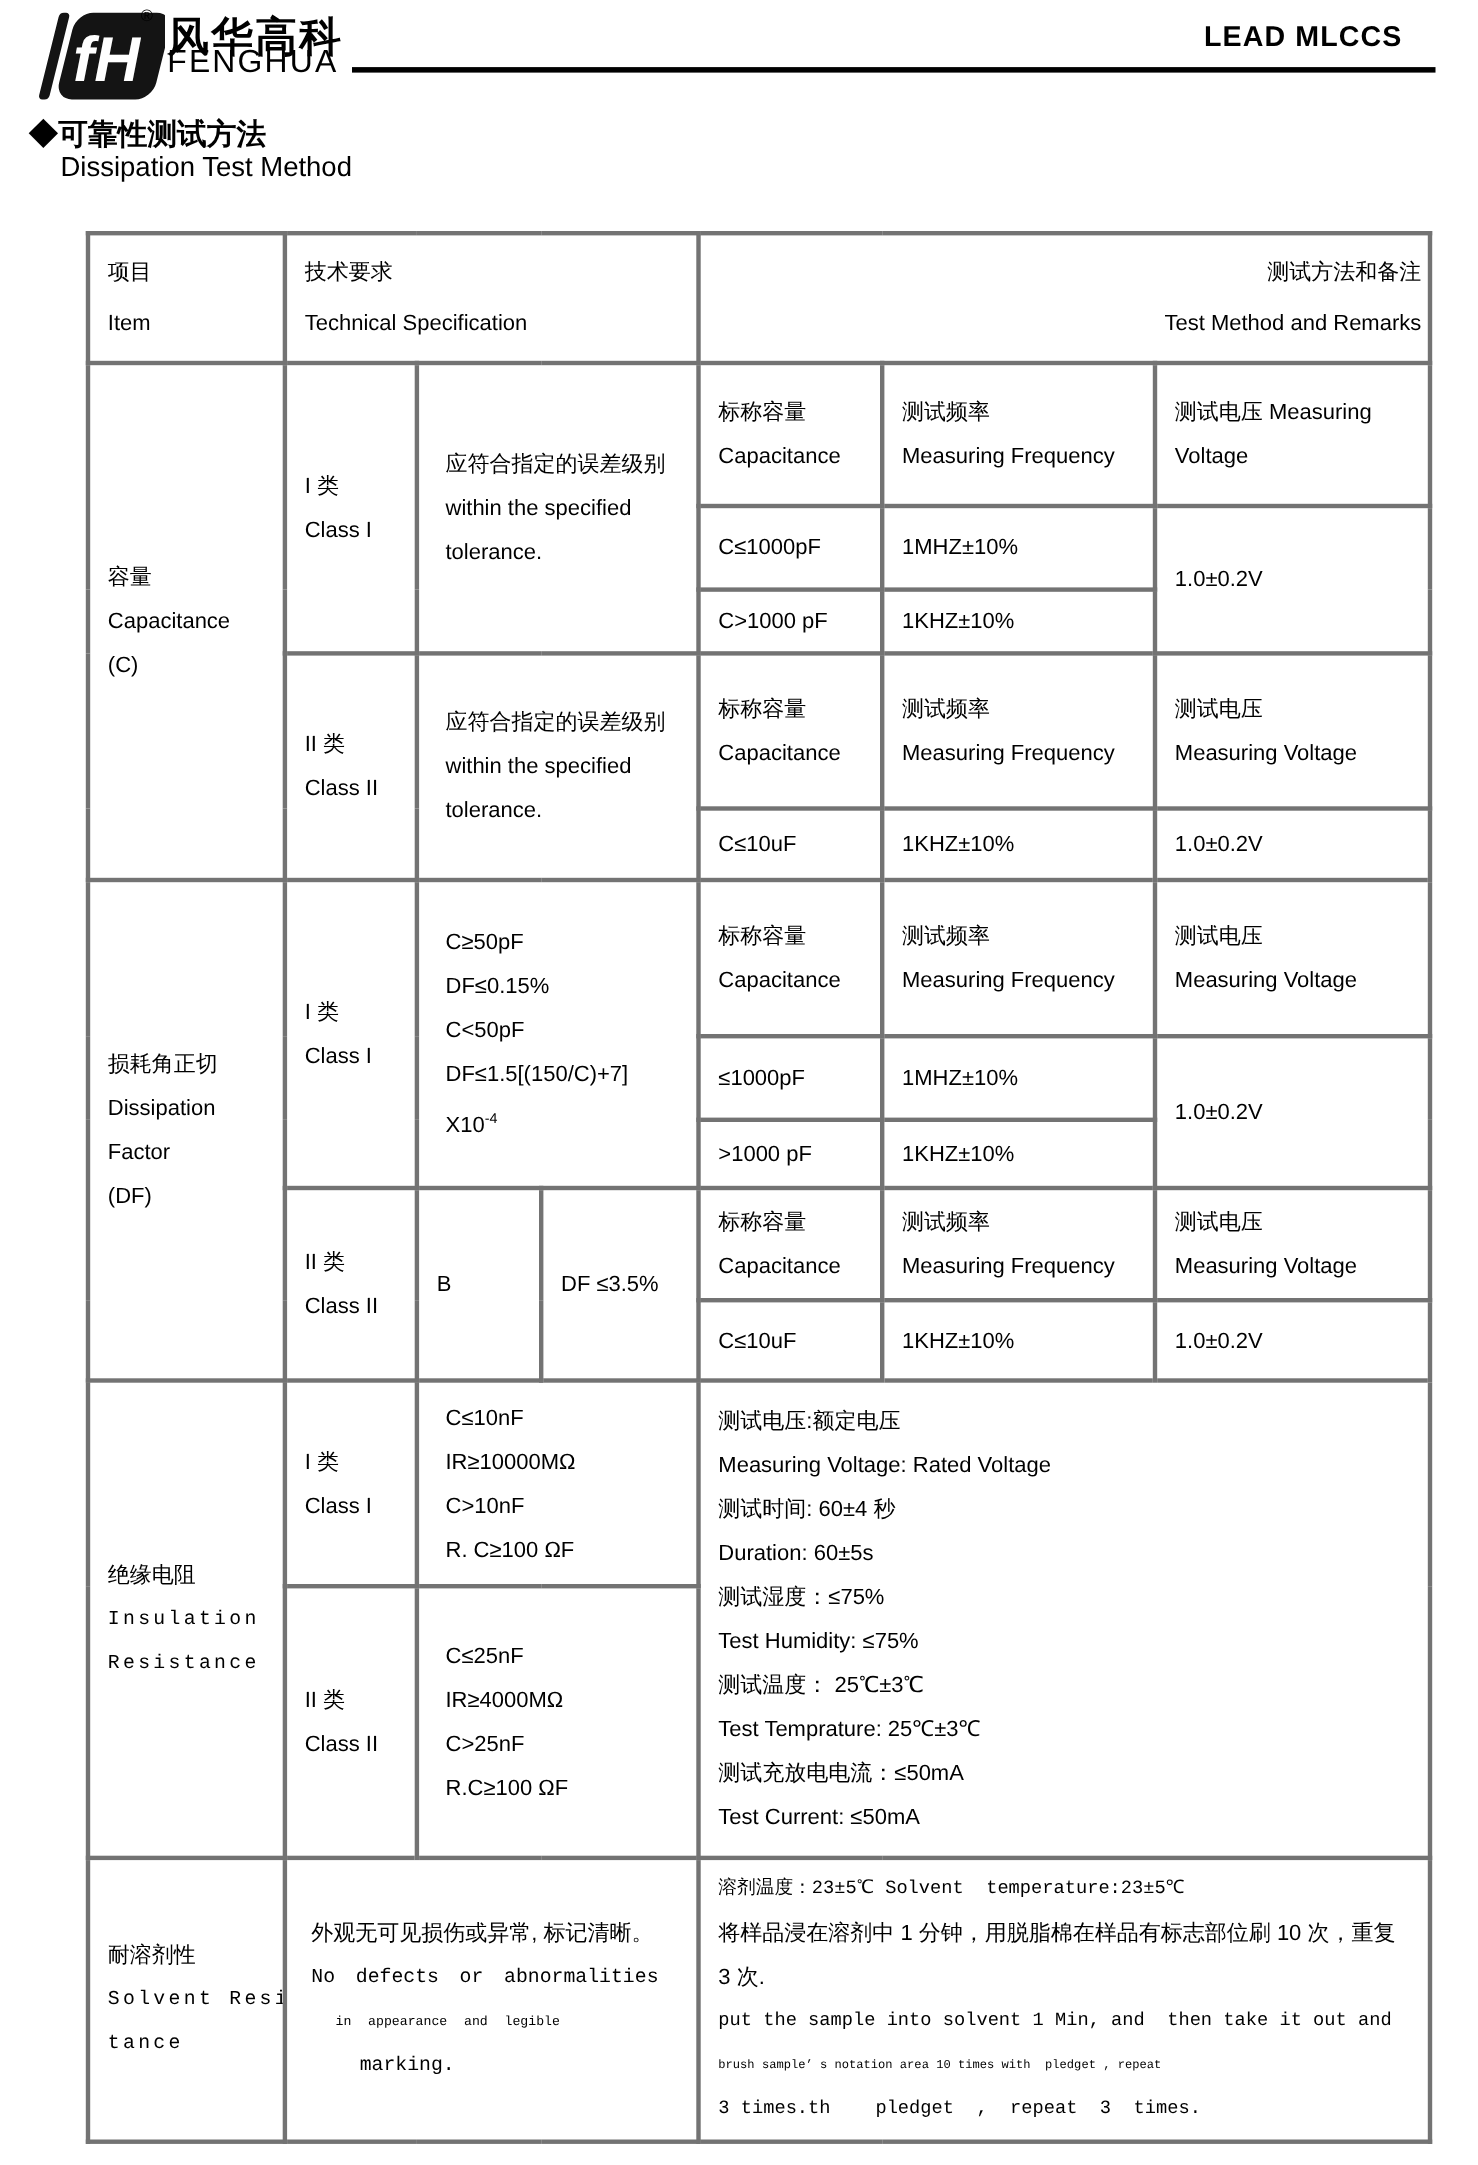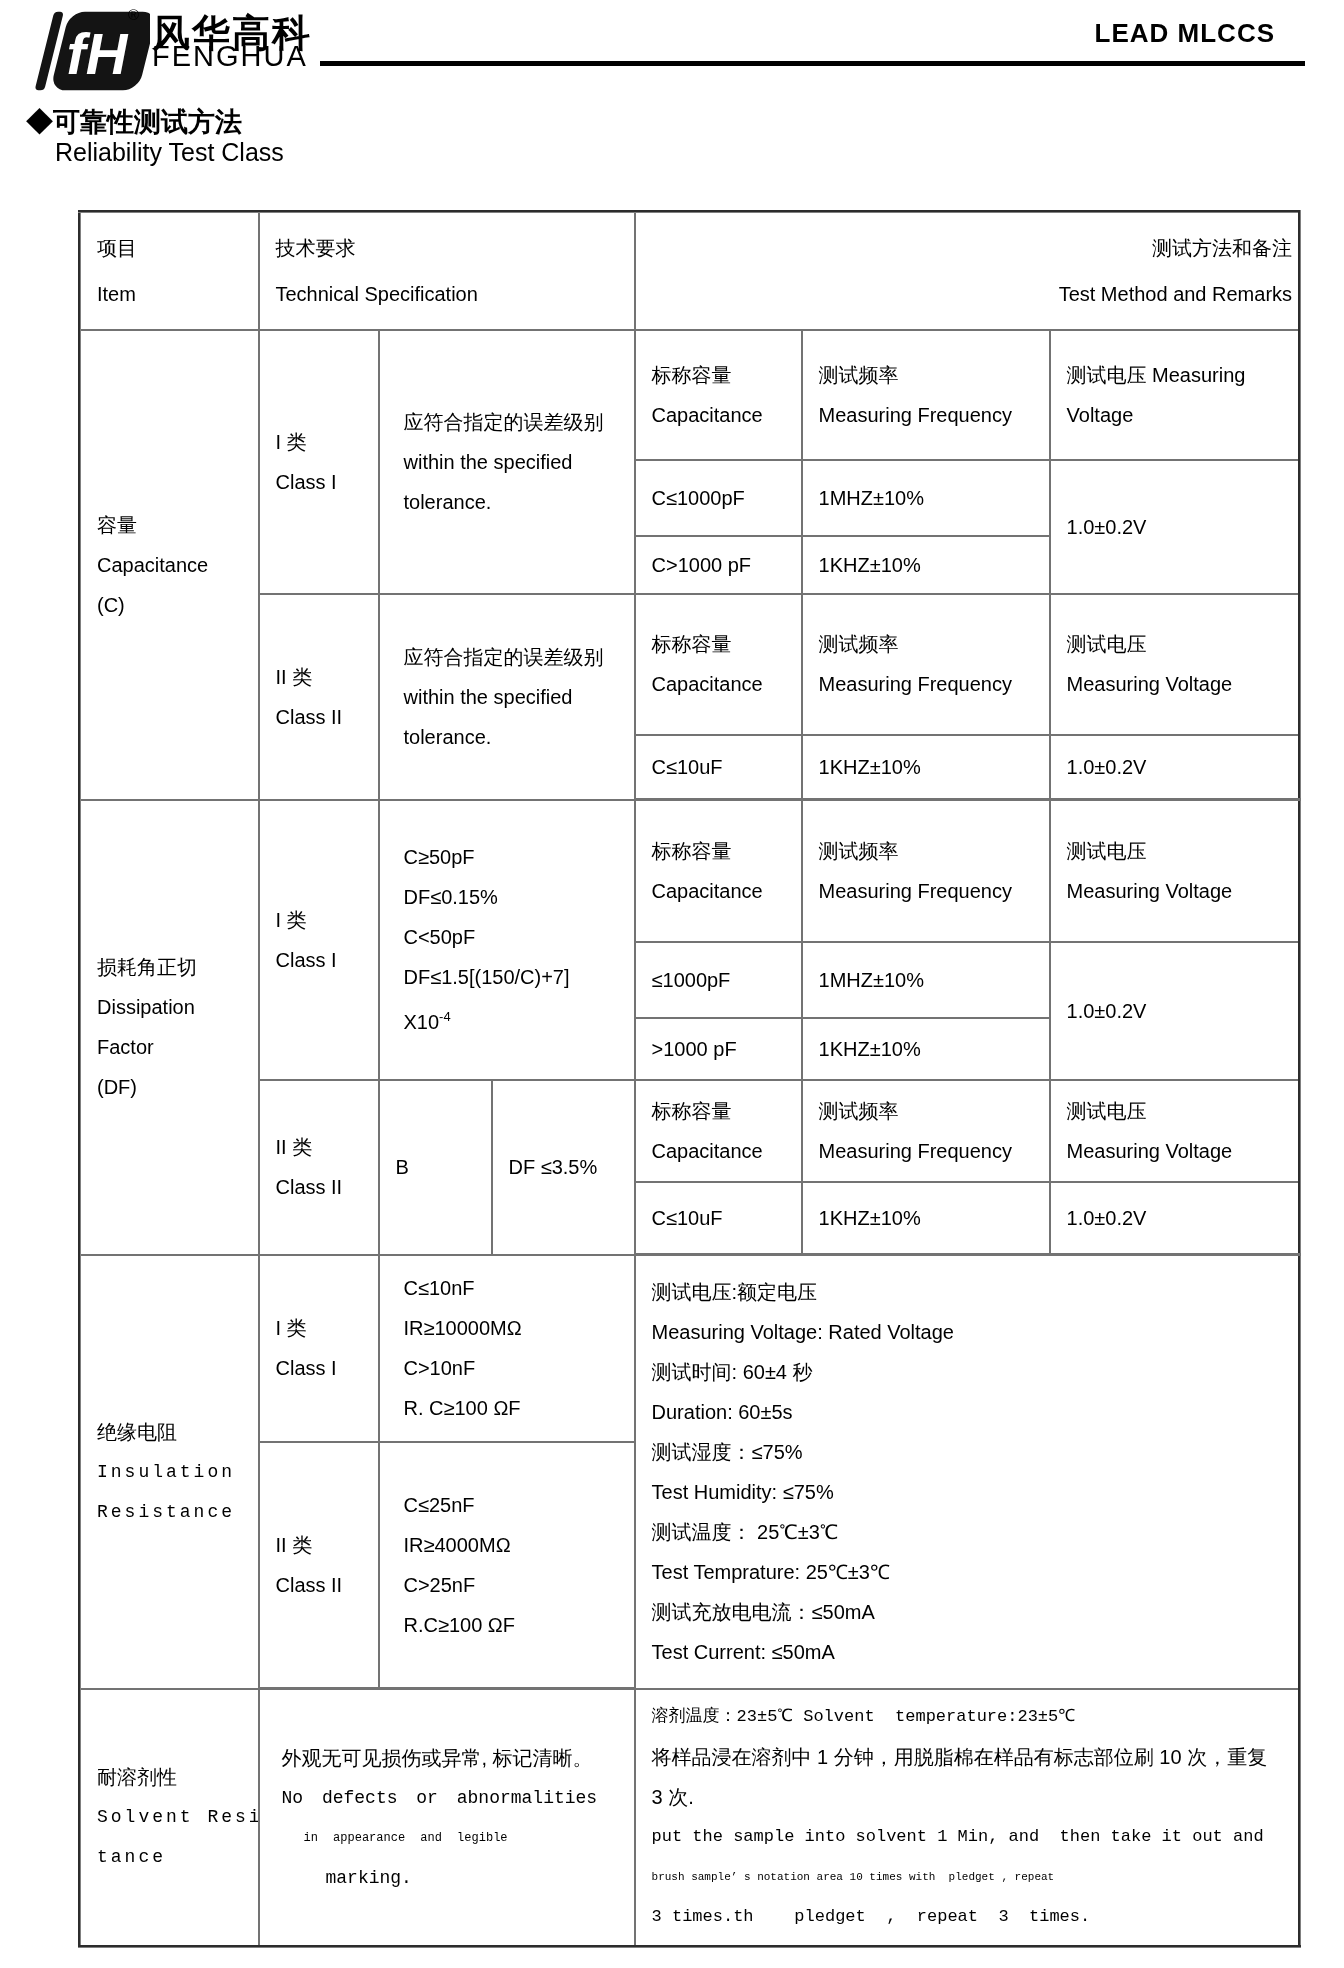--- a/index.html
+++ b/index.html
@@ -13,21 +13,21 @@
   .logo-en{position:absolute;left:152px;top:40px;font-size:29px;letter-spacing:2px;font-weight:500;}
   .product{position:absolute;right:69px;top:18px;font-size:26px;font-weight:bold;letter-spacing:1px;}
   .rule{position:absolute;left:320px;top:61px;width:985px;height:5px;background:#000;}
 
   
   .title-cn{position:absolute;left:26px;top:104px;font-size:27px;font-weight:600;}
   .title-en{position:absolute;left:55px;top:138px;font-size:25px;}
 
   
   table.main{position:absolute;left:78px;top:210px;width:1220px;border-collapse:collapse;table-layout:fixed;}
-  table.main td{border:2px solid #737373;vertical-align:middle;font-size:20px;padding:4px 6px 4px 16px;overflow:hidden;}
+  table.main td{border:4px solid #737373;vertical-align:middle;font-size:20px;padding:4px 6px 4px 16px;overflow:hidden;}
   .ln{line-height:40px;white-space:nowrap;}
   .hd td .ln{line-height:46px;}
   .hd td{border-bottom-width:3px;}
   td.mh{border-bottom-width:3px;}
   td.bb3{border-bottom-width:3px;}
   tr.secend td{border-bottom-width:3px;}
   td.center{text-align:right;padding-left:6px;}
   td.mono, .mono{font-family:"Liberation Mono","DejaVu Sans Mono",monospace;}
   .sp{letter-spacing:3px;}
   .pre{white-space:pre;}
@@ -49,21 +49,21 @@
     </svg>
   </span>
   <span class="regmark">®</span>
   <div class="logo-cn">风华高科</div>
   <div class="logo-en">FENGHUA</div>
   <div class="product">LEAD MLCCS</div>
   <div class="rule"></div>
 </div>
 
 <div class="title-cn">◆可靠性测试方法</div>
-<div class="title-en">Reliability Test Class</div>
+<div class="title-en">Dissipation Test Method</div>
 
 <table class="main" border="3">
   <colgroup>
     <col style="width:179px">
       <col style="width:120px">
       <col style="width:113px">
     <col style="width:143px">
       <col style="width:167px">
       <col style="width:248px">
       <col style="width:250px">

